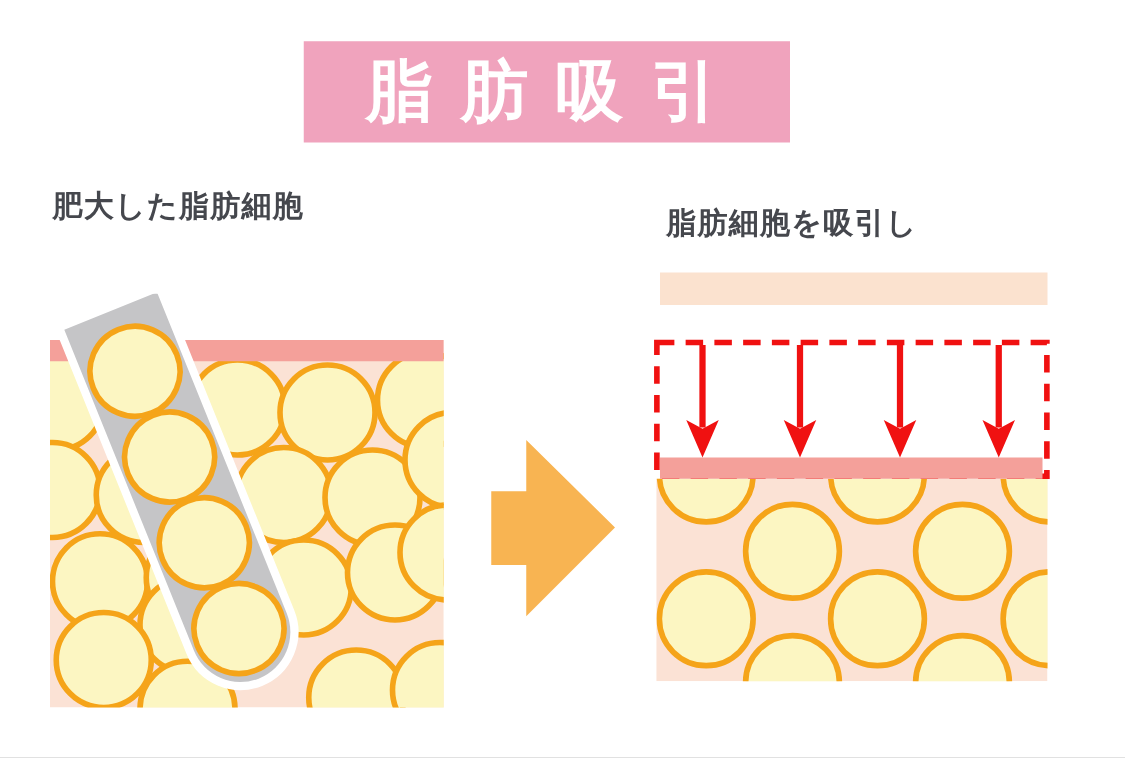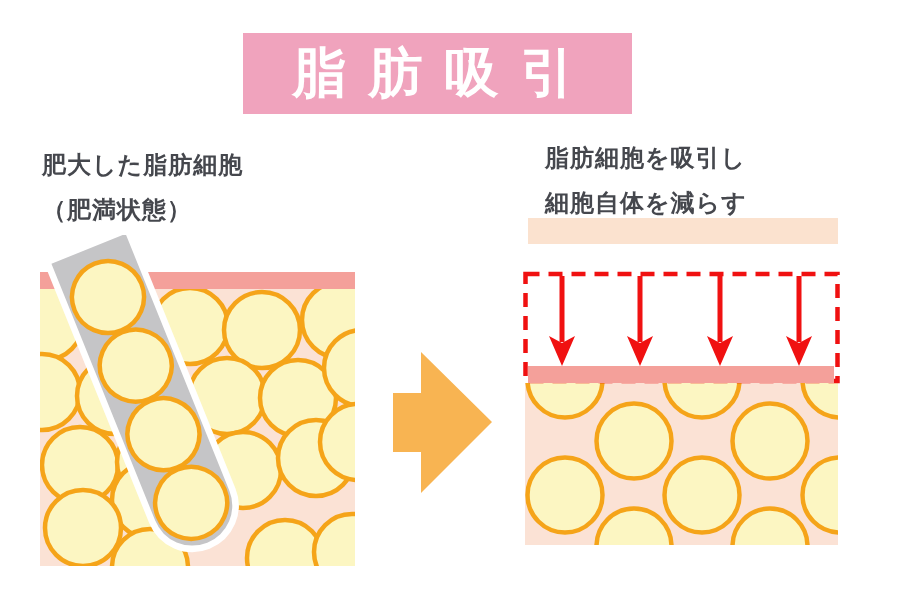--- a/index.html
+++ b/index.html
@@ -11,21 +11,21 @@
   html,body{margin:0;padding:0;}
   body{font-family:"DejaVu Sans","Liberation Sans",sans-serif;background:#888;}
   .page{position:relative;width:900px;height:606px;background:var(--page-bg);overflow:hidden;}
   .banner{position:absolute;left:243px;top:33px;width:389px;height:81px;background:var(--banner-bg);
     display:flex;align-items:center;justify-content:center;padding-left:14px;box-sizing:border-box;}
   .banner span{font-size:54px;font-weight:bold;color:var(--banner-text);letter-spacing:22px;white-space:nowrap;}
   .heading{position:absolute;font-size:24px;font-weight:bold;color:var(--heading-text);
     line-height:45px;letter-spacing:1px;white-space:nowrap;z-index:3;}
   .heading div{height:45px;}
   .heading-left{left:42px;top:143px;}
-  .heading-right{left:533px;top:136px;margin-left:12px;}
+  .heading-right{left:533px;top:156px;}
   .text-highlight{position:absolute;left:528px;top:218px;width:310px;height:26px;
     background:var(--text-highlight);z-index:1;}
   .panel-svg{position:absolute;}
   .left-svg{left:30px;top:235px;}
   .right-svg{left:515px;top:265px;}
   .arrow-svg{left:390px;top:345px;}
   .cell{fill:var(--cell-fill);stroke:var(--cell-stroke);stroke-width:4.5;}
   .tissue{fill:var(--panel-bg);}
   .skin{fill:var(--skin-bar);}
   .dashed{fill:none;stroke:var(--suction-red);stroke-width:4.5;stroke-dasharray:14 9;}
@@ -40,26 +40,24 @@
 <div class="page">
 
   <div class="banner">
     <span>脂肪吸引</span>
   </div>
 
   <div class="text-highlight"></div>
 
   <div class="heading heading-left">
     <div>肥大した脂肪細胞</div>
-    <div>（肥満状態）</div>
   </div>
 
   <div class="heading heading-right">
     <div>脂肪細胞を吸引し</div>
-    <div>細胞自体を減らす</div>
   </div>
 
   <svg class="panel-svg left-svg" width="335" height="340" viewBox="30 235 335 340">
     <defs>
       <clipPath id="clipL">
           <rect x="40" y="272" width="315" height="294"></rect>
         </clipPath>
     </defs>
     <g clip-path="url(#clipL)">
       <rect x="40" y="272" width="315" height="294" class="tissue"></rect>

